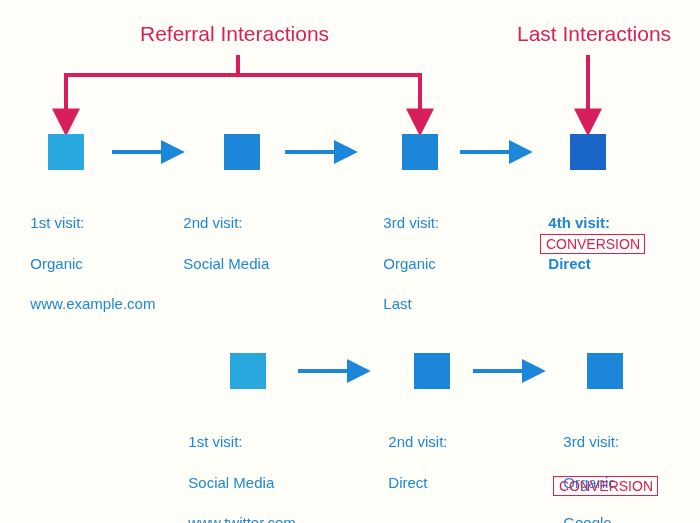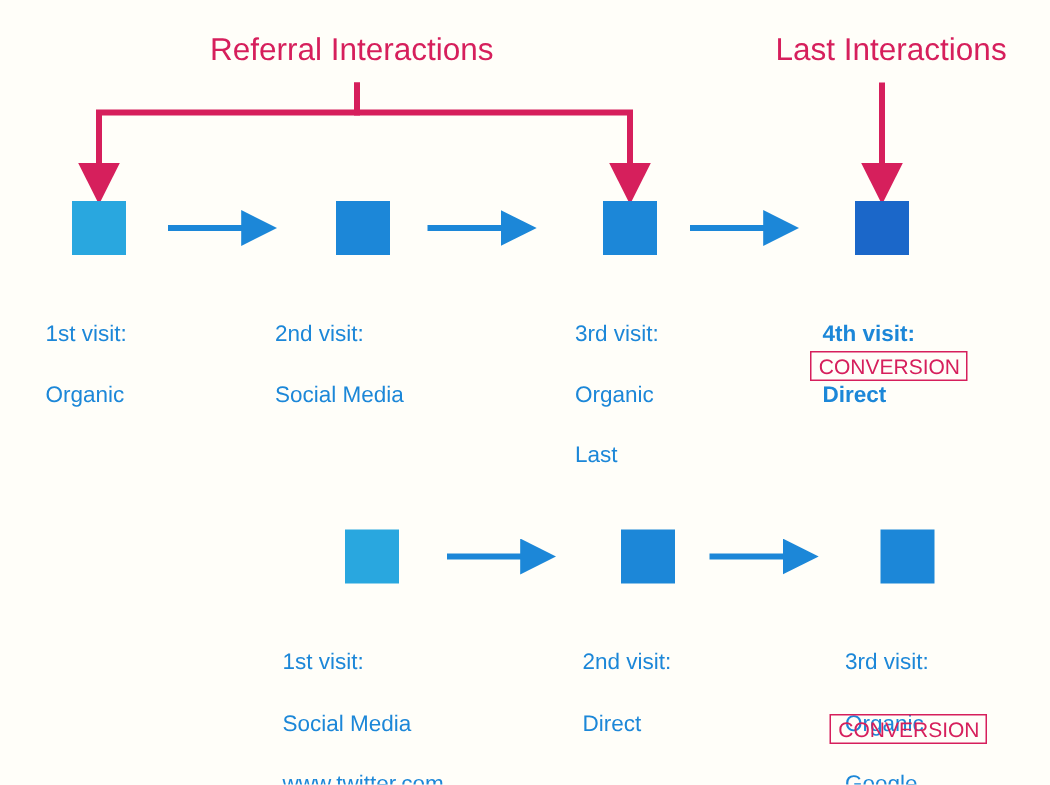--- a/index.html
+++ b/index.html
@@ -77,20 +77,21 @@
 </svg>
 
 <div class="box light-blue" style="left:48px;  top:134px;"></div>
 <div class="box mid-blue" style="left:224px; top:134px;"></div>
 <div class="box mid-blue" style="left:402px; top:134px;"></div>
 <div class="box dark-blue" style="left:570px; top:134px;"></div>
 
 <div class="label" style="left:22px;  top:193px; width:140px;">
   <span>1st visit:</span><br>
   <span>Organic</span><br>
+  <span>www.example.com</span>
 </div>
 <div class="label" style="left:175px; top:193px; width:150px;">
   <span>2nd visit:</span><br>
   <span>Social Media</span><br>
 </div>
 <div class="label" style="left:375px; top:193px; width:100px;">
   <span>3rd visit:</span><br>
   <span>Organic</span><br>
   <span>Last</span>
 </div>

